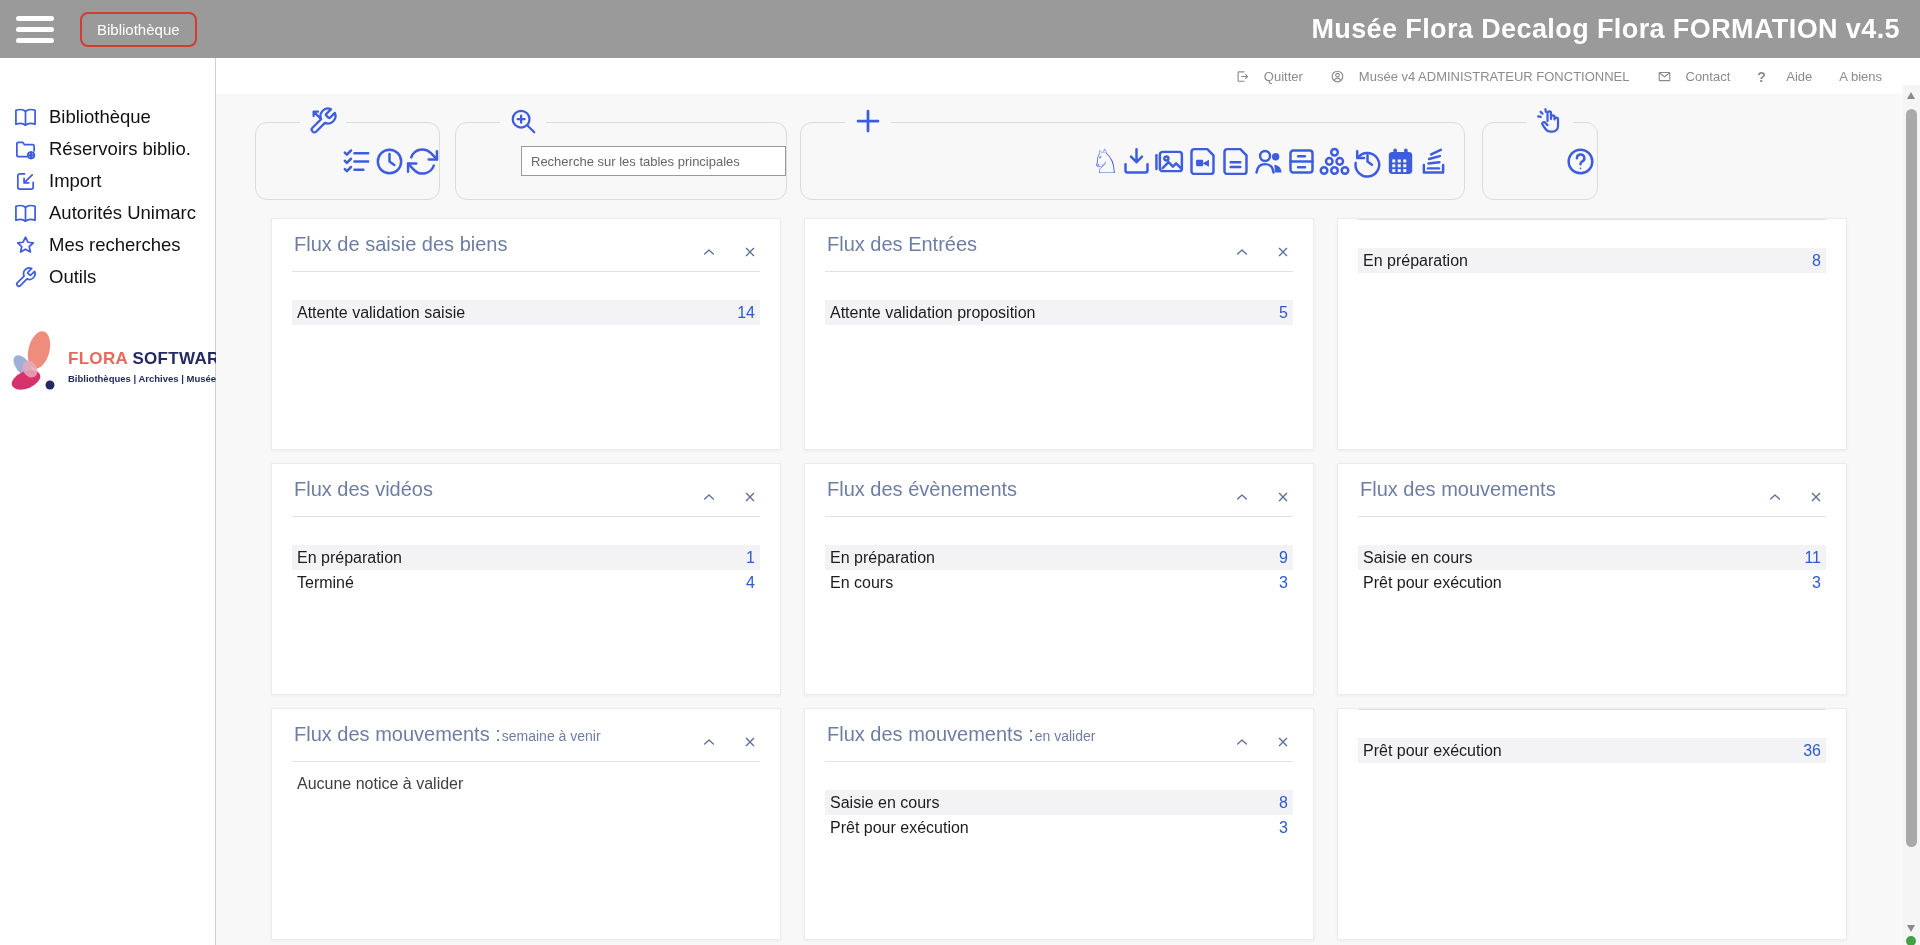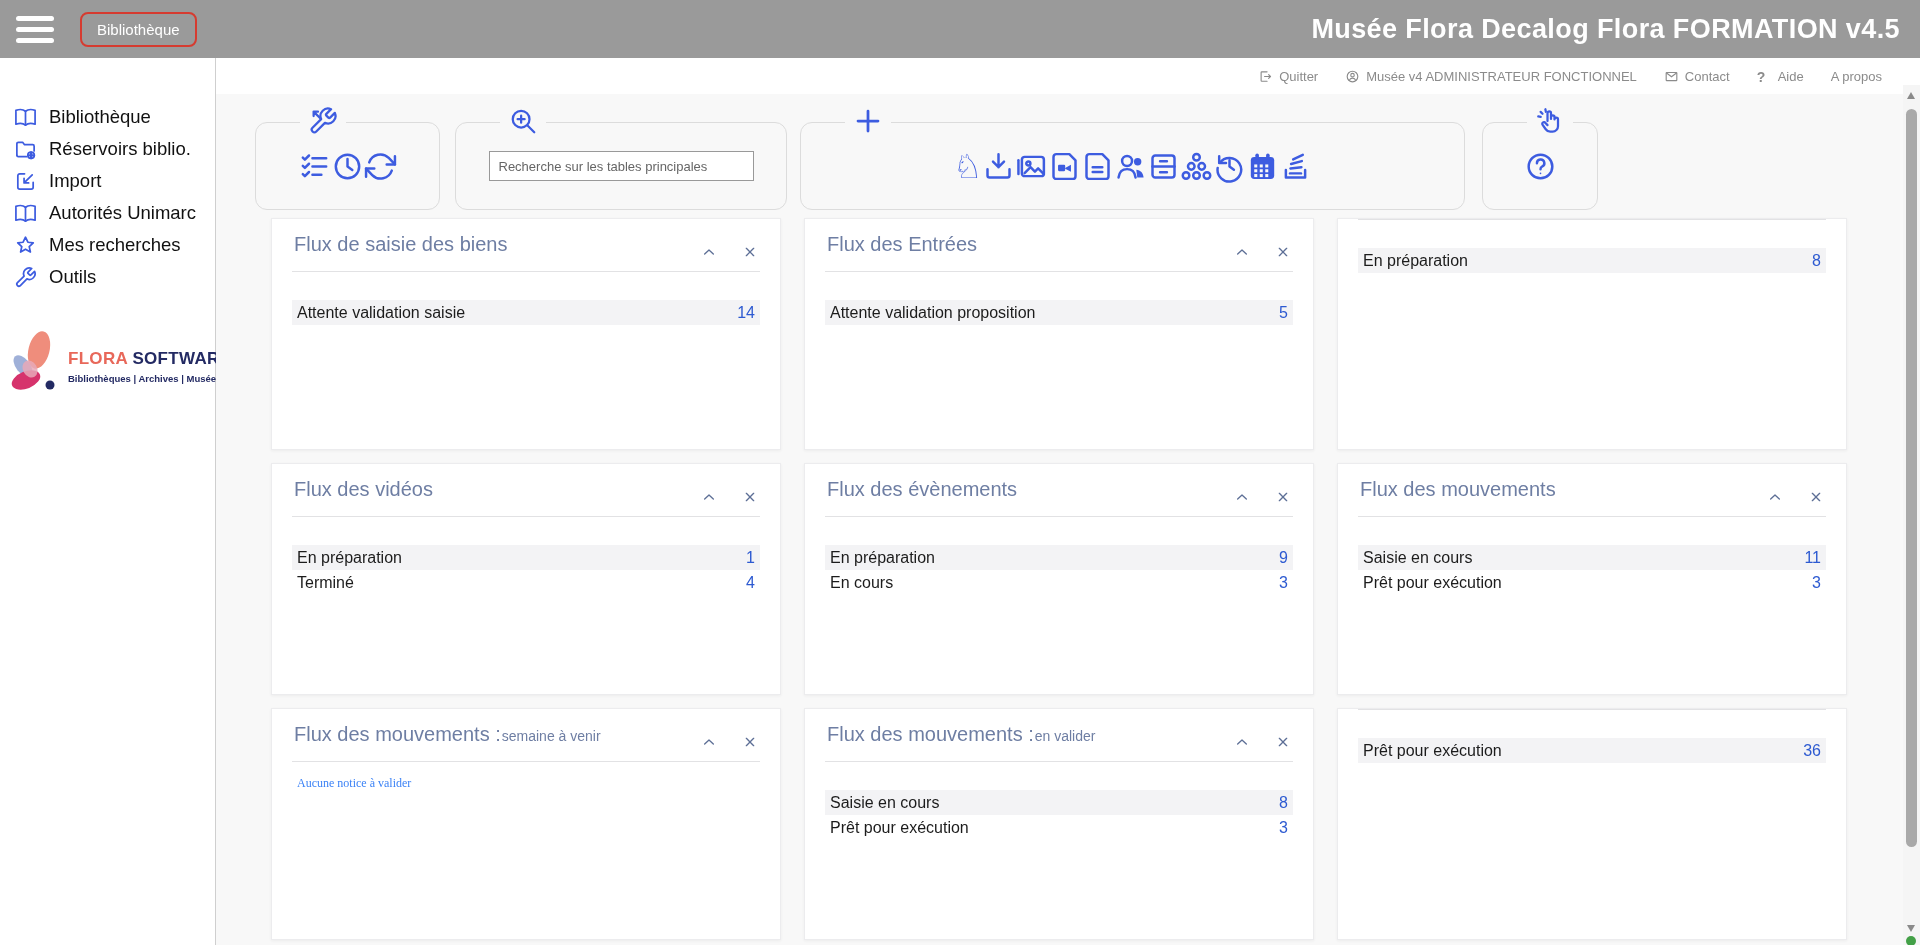--- a/index.html
+++ b/index.html
@@ -26,28 +26,28 @@
   .logo-line1 { font-size:17px; font-weight:700; letter-spacing:.3px; white-space:nowrap; }
   .logo-line1 .coral { color:var(--coral,#e8685a); }
   .logo-line1 .navy { color:var(--navy,#232a63); }
   .logo-tag { font-size:9.5px; font-weight:700; color:var(--navy,#232a63); margin-top:4px; white-space:nowrap; }
 
   .main { flex:1; background:var(--mainbg,#f8f8f8); position:relative; overflow:hidden; }
 
   
   .utility { height:36px; background:#fff; display:flex; justify-content:flex-end; align-items:center;
              gap:27px; padding-right:38px; font-size:13px; color:#8b8b8b; }
-  .uitem { display:flex; align-items:center; gap:6px; cursor:pointer; white-space:nowrap; }
+  .uitem { display:flex; align-items:center; gap:14px; cursor:pointer; white-space:nowrap; }
   .uitem .icon { width:15px; height:15px; color:#8b8b8b; }
   .uitem .glyph { font-size:14px; font-weight:700; color:#8b8b8b; }
 
   
   .toolbar { display:flex; margin:28px 0 0 39px; height:74px; }
-  .tgroup { position:relative; border:1px solid #dcdcdc; border-radius:12px; height:88px;
-            display:flex; align-items:center; justify-content:center; background:transparent; }
+  .tgroup { position:relative; border:1px solid #dcdcdc; border-radius:12px; height:78px;
+            display:flex; align-items:center; justify-content:flex-end; background:transparent; }
   .tgroup .legend { position:absolute; top:-17px; left:44px; padding:0 8px; background:var(--mainbg,#f8f8f8);
                     color:var(--accent,#3d5ce0); }
   .tgroup .legend svg { width:30px; height:30px; display:block; }
   .g1 { width:185px; margin-right:15px; }
   .g2 { width:332px; margin-right:13px; }
   .g3 { width:665px; margin-right:17px; padding:0 14px; }
   .g4 { width:116px; }
   .ticon { width:33px; height:33px; color:var(--accent,#3d5ce0); cursor:pointer; }
   .ticon.glyph { width:auto; height:auto; font-size:33px; line-height:33px; color:var(--accent,#3d5ce0); font-family:"DejaVu Sans",sans-serif; }
   .search-input { width:265px; height:30px; border:1px solid #999; background:#fff; font-size:13px;
@@ -63,21 +63,21 @@
   .card-sub { font-size:14px; color:var(--slate,#6e7ea3); margin-left:1px; }
   .card-ctrls { margin-left:auto; display:flex; gap:25px; align-items:center; align-self:center; }
   .card-ctrl { width:16px; height:16px; color:#5d6f96; cursor:pointer; }
   .card-ctrl svg { width:100%; height:100%; display:block; }
   .card-divider { border-top:1px solid #e2e2e4; margin:0 20px; }
   .card-body { padding:9px 20px 0; }
   .crow { display:flex; justify-content:space-between; align-items:center; height:25px; padding:0 5px;
           font-size:16px; color:#1c1c1c; cursor:pointer; }
   .crow.stripe { background:var(--stripe,#f3f3f5);margin-top:19px; }
   .crow-value { color:var(--value,#2d5ad1); }
-  .cmsg { font-size:12px; color:#3b82f6; height:25px; display:flex; align-items:center; padding:0 5px;font-family:Liberation Serif, serif; }
+  .cmsg { font-size:16px; color:#404040; height:25px; display:flex; align-items:center; padding:0 5px; }
 
   
   .scrollbar { position:absolute; top:27px; right:0; bottom:0; width:17px; background:#f5f5f5; }
   .sb-up, .sb-down { position:absolute; left:4px; width:0; height:0; cursor:pointer;
                      border-left:4.5px solid transparent; border-right:4.5px solid transparent; }
   .sb-up { top:7px; border-bottom:7px solid #8a8a8a; }
   .sb-down { bottom:13px; border-top:7px solid #8a8a8a; }
   .sb-thumb { position:absolute; top:24px; left:3px; width:11px; height:738px; border-radius:6px; background:#a9a9a9; cursor:grab; }
   .green-dot { position:absolute; right:4px; bottom:-1px; width:10px; height:10px; border-radius:50%;
                background:var(--green,#43a047); }
@@ -202,21 +202,21 @@
               <path d="M4 6.5l8 6 8-6"></path>
             </svg>
           </span>
           <span>Contact</span>
         </span>
         <span class="uitem">
           <span class="icon glyph">?</span>
           <span>Aide</span>
         </span>
         <span class="uitem">
-          <span>A propos</span>
+          <span>A biens</span>
         </span>
       </div>
     <div class="toolbar" id="toolbar">
         <div class="tgroup g1">
           <span class="legend">
             <svg viewBox="0 0 24 24" fill="none" stroke="currentColor" stroke-width="1.8" stroke-linecap="round" stroke-linejoin="round">
               <path d="M14.7 6.3a1 1 0 0 0 0 1.4l1.6 1.6a1 1 0 0 0 1.4 0l3.77-3.77a6 6 0 0 1-7.94 7.94l-6.91 6.91a2.12 2.12 0 0 1-3-3l6.91-6.91a6 6 0 0 1 7.94-7.94l-3.76 3.76z"></path>
               <path d="M4.5 4.5L10 10M4.5 8V4.5H8"></path>
             </svg>
           </span>

